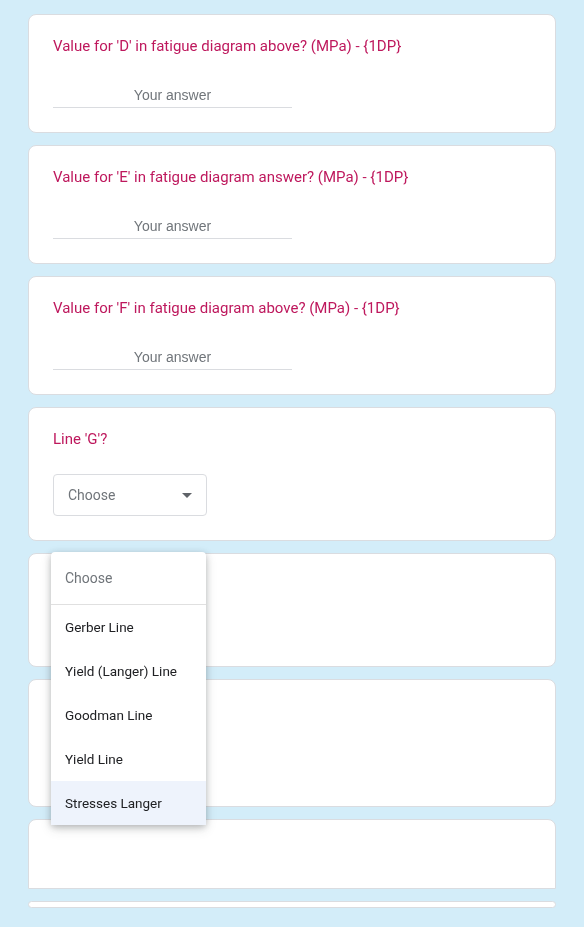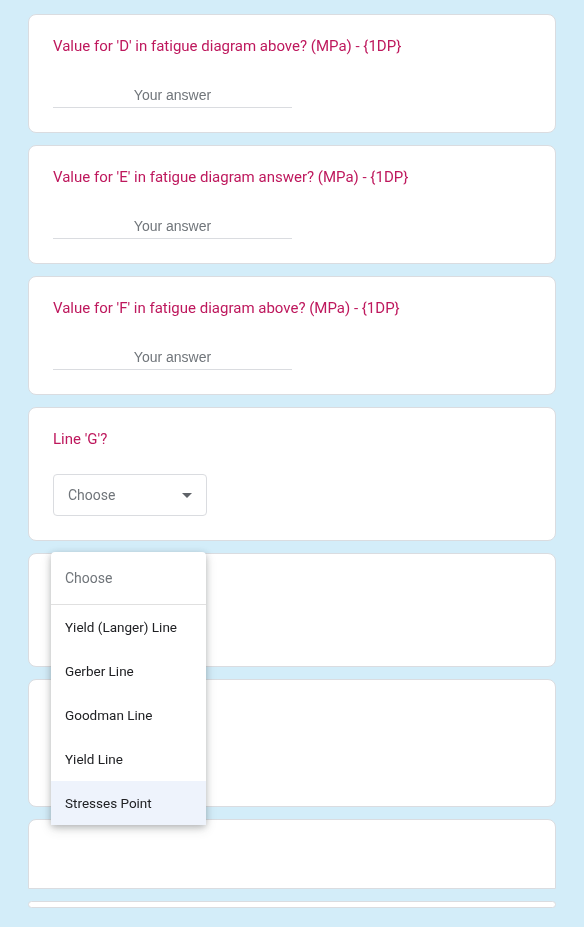--- a/index.html
+++ b/index.html
@@ -134,18 +134,18 @@
 <div class="card select" style="padding-bottom:72px;">
   <div class="question-title" style="margin-bottom:0;">Line 'H'?</div>
 </div>
 
 <div class="partial-card-fragment"></div>
 <div class="partial-card-last"></div>
 <div class="partial-card-bottom"></div>
 
 <div class="dropdown-menu">
   <div class="dropdown-top">Choose</div>
+  <div class="dropdown-option">Gerber Line</div>
   <div class="dropdown-option">Yield (Langer) Line</div>
-  <div class="dropdown-option">Gerber Line</div>
   <div class="dropdown-option">Goodman Line</div>
   <div class="dropdown-option">Yield Line</div>
-  <div class="dropdown-option highlight">Stresses Point</div>
+  <div class="dropdown-option highlight">Stresses Langer</div>
 </div>
 
 </body></html>

